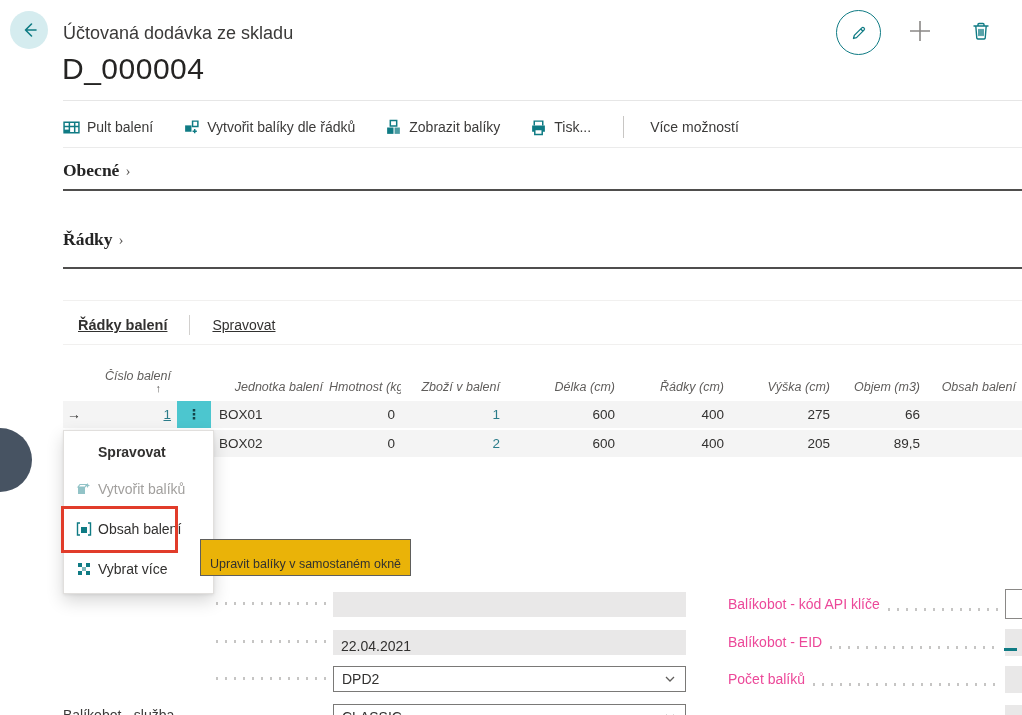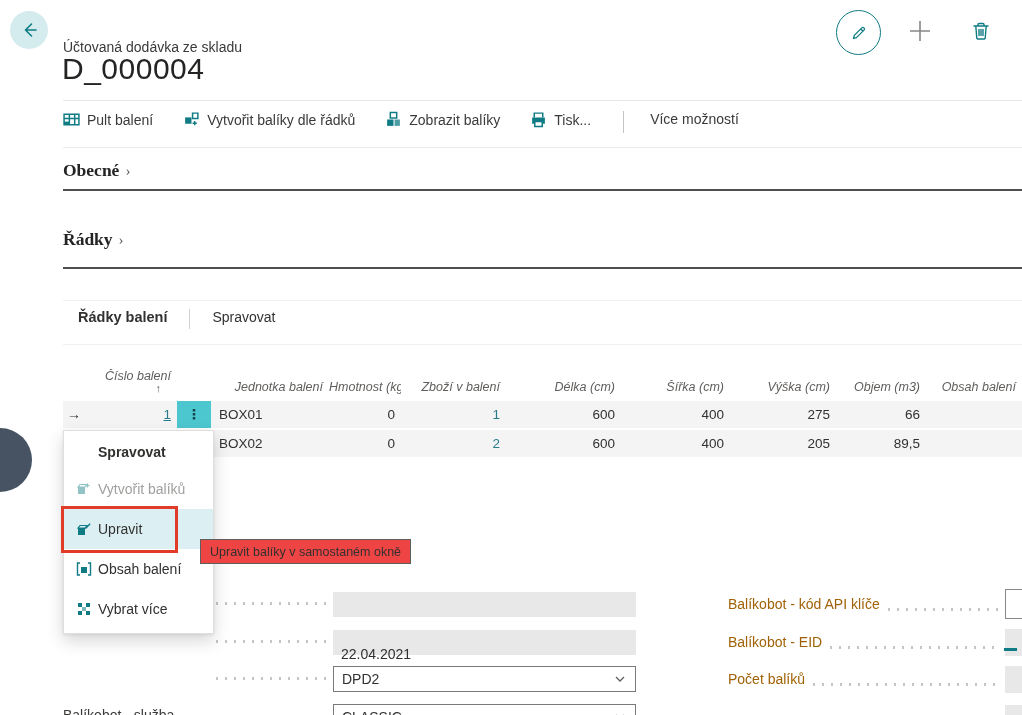--- a/index.html
+++ b/index.html
@@ -6,42 +6,42 @@
   body{
     width:1022px;height:715px;overflow:hidden;position:relative;
     background:#ffffff;color:#323130;
     font-family:"Liberation Sans","DejaVu Sans",sans-serif;
     -webkit-font-smoothing:antialiased;
   }
   .abs{position:absolute;}
   
   .back-btn{left:10px;top:11px;width:38px;height:38px;border-radius:50%;
     background:#d5ecef;display:flex;align-items:center;justify-content:center;cursor:pointer;}
-  .caption{left:63px;top:23px;font-size:14px;color:#3b3a39;margin-top:16px;}
+  .caption{left:63px;top:23px;font-size:18px;color:#3b3a39;}
   .page-title{left:62px;top:52px;font-size:30px;font-weight:300;color:#252423;letter-spacing:.5px;}
   .action-pencil{left:836px;top:10px;width:43px;height:43px;border-radius:50%;
     border:1.5px solid #0f7b84;display:flex;align-items:center;justify-content:center;cursor:pointer;background:#fff;}
   .action-plus{left:906px;top:17px;width:28px;height:28px;display:flex;align-items:center;justify-content:center;cursor:pointer;}
   .action-trash{left:968px;top:18px;width:26px;height:26px;display:flex;align-items:center;justify-content:center;cursor:pointer;}
   .hr1{left:63px;top:100px;width:959px;height:1px;background:#e6e6e6;}
   
-  .toolbar{left:63px;top:111px;height:32px;display:flex;align-items:flex-start;}
+  .toolbar{left:63px;top:111px;height:32px;display:flex;align-items:center;}
   .tb-item{display:flex;align-items:center;gap:7px;margin-right:30px;cursor:pointer;
     font-size:14px;color:#3b3a39;white-space:nowrap;}
   .tb-item .tb-icon{display:flex;align-items:center;}
   .tb-divider{width:1px;height:22px;background:#c8c6c4;margin:0 26px 0 2px;}
   .tb-more{font-size:14px;color:#3b3a39;cursor:pointer;}
   .hr2{left:63px;top:147px;width:959px;height:1px;background:#ebebeb;}
   
   .section{left:63px;font-size:17.5px;font-weight:700;color:#242424;display:flex;align-items:center;gap:6px;cursor:pointer;font-family:Liberation Serif, serif;}
   .section .chev{font-size:15px;color:#605e5c;font-weight:400;transform:translateY(1px);}
   .section-line{left:63px;width:959px;height:2px;background:#4f4e4d;}
   
   .card-topline{left:63px;top:300px;width:959px;height:1px;background:#f1f0ef;}
-  .card-tabs{left:78px;top:309px;height:32px;display:flex;align-items:flex-start;}
+  .card-tabs{left:78px;top:309px;height:32px;display:flex;align-items:center;text-decoration:underline;}
   .tab-active{font-size:14.5px;font-weight:700;color:#323130;cursor:pointer;}
   .tab-divider{width:1px;height:20px;background:#d2d0ce;margin:0 22px;}
   .tab-plain{font-size:14px;color:#323130;cursor:pointer;}
   .card-underline{left:63px;top:344px;width:959px;height:1px;background:#f1f0ef;}
   .grid{display:grid;grid-template-columns:22px 92px 34px 118px 72px 105px 115px 109px 106px 90px minmax(0,1fr);}
   .grid-header{left:63px;top:352px;width:959px;height:48px;align-items:end;
     font-size:12.5px;color:#605e5c;font-style:italic;}
   .gh-cell{padding:0 6px 6px 0;white-space:nowrap;overflow:hidden;}
   .gh-right{text-align:right;}
   .gh-left{text-align:right;padding-left:8px;}
@@ -62,29 +62,29 @@
     box-shadow:0 7px 16px rgba(0,0,0,.16),0 1px 3px rgba(0,0,0,.08);z-index:40;padding-bottom:4px;}
   .menu-header{padding:13px 0 9px 34px;font-size:14px;font-weight:700;color:#323130;}
   .menu-item{height:40px;display:flex;align-items:center;cursor:pointer;position:relative;}
   .menu-item .mi-icon{width:16px;height:16px;margin:0 6px 0 12px;display:flex;align-items:center;justify-content:center;}
   .menu-item .mi-label{font-size:14px;color:#323130;white-space:nowrap;}
   .menu-item.disabled .mi-label{color:#a19f9d;}
   .menu-item.disabled .mi-icon{opacity:.45;}
   .menu-item.highlight{background:#dcf0f3;}
   .red-annotation{left:61px;top:506px;width:111px;height:41px;border:3px solid #e13c2a;z-index:45;pointer-events:none;}
   
-  .tooltip{left:200px;top:539px;background:#ef4444;border:1px solid #5f5e5c;padding:5px 9px 4px 9px;
+  .tooltip{left:200px;top:539px;background:#eab308;border:1px solid #5f5e5c;padding:17px 9px 4px 9px;
     font-size:12.5px;color:#323130;z-index:60;white-space:nowrap;}
   
   .leader{height:3px;background-image:repeating-linear-gradient(to right,#c6c5c4 0 2px,transparent 2px 9px);}
   .ld-abs{width:114px;}
-  .fld{left:333px;width:303px;height:25px;font-size:14px;line-height:25px;padding:12px 8px;box-sizing:border-box;color:#323130;}
+  .fld{left:333px;width:353px;height:25px;font-size:14px;line-height:25px;padding:4px 8px;box-sizing:border-box;color:#323130;}
   .fld-gray{background:#e9e8e8;}
   .fld-combo{background:#fff;border:1px solid #7a7977;height:26px;line-height:24px;display:flex;align-items:center;justify-content:space-between;cursor:pointer;}
-  .rlabel-row{left:728px;width:272px;height:28px;display:flex;align-items:center;font-size:14px;color:#a16207;}
+  .rlabel-row{left:728px;width:272px;height:28px;display:flex;align-items:center;font-size:14px;color:#ec4899;}
   .rlabel-row .leader{flex:1;margin:10px 2px 0 8px;}
   .rfld{left:1005px;width:40px;box-sizing:border-box;}
   .rfld-white{height:30px;background:#fff;border:1px solid #8a8886;}
   .rfld-gray{background:#e9e8e8;}
   .teal-dash{left:1004px;top:648px;width:13px;height:2.5px;background:#0f7b84;z-index:5;}
   .clipped-label{left:63px;top:707px;font-size:14px;color:#3b3a39;}
   svg{display:block;}
 </style>
 </head>
 <body>
@@ -188,21 +188,21 @@
 <div class="abs card-underline"></div>
 
 <div class="abs grid grid-header" id="grid-header">
     <div class="gh-cell "></div>
     <div class="gh-cell gh-right"><span>Číslo balení</span><span class="gh-sort">↑</span></div>
     <div class="gh-cell "></div>
     <div class="gh-cell gh-left"><span>Jednotka balení</span></div>
     <div class="gh-cell gh-right"><span>Hmotnost (kg)</span></div>
     <div class="gh-cell gh-right"><span>Zboží v balení</span></div>
     <div class="gh-cell gh-right"><span>Délka (cm)</span></div>
-    <div class="gh-cell gh-right"><span>Šířka (cm)</span></div>
+    <div class="gh-cell gh-right"><span>Řádky (cm)</span></div>
     <div class="gh-cell gh-right"><span>Výška (cm)</span></div>
     <div class="gh-cell gh-right"><span>Objem (m3)</span></div>
     <div class="gh-cell gh-right"><span>Obsah balení</span></div>
   </div>
 <div id="grid-rows">
     <div class="abs grid grid-row" style="top: 401px;">
       <div class="gr-cell gr-arrow">→</div>
       <div class="gr-cell gr-right cell-link-u">1</div>
       <div class="gr-cell ell-cell">⋮</div>
       <div class="gr-cell gr-left">BOX01</div>
@@ -280,30 +280,20 @@
     <div class="menu-item disabled">
       <span class="mi-icon">
         <svg width="16" height="16" viewBox="0 0 16 16">
           <path d="M2 6h7v7H2z" fill="#0f7b84"></path>
           <path d="M2 6l2-2.5h7L9 6z" fill="none" stroke="#0f7b84" stroke-width="1.2"></path>
           <path d="M11.5 2l.8 1.7 1.7.8-1.7.8-.8 1.7-.8-1.7L9 4.5l1.7-.8z" fill="#0f7b84"></path>
         </svg>
       </span>
       <span class="mi-label">Vytvořit balíků</span>
     </div>
-    <div class="menu-item highlight">
-      <span class="mi-icon">
-        <svg width="16" height="16" viewBox="0 0 16 16">
-          <path d="M2 7h7v7H2z" fill="#0f7b84"></path>
-          <path d="M2 7l2-2.5h7L9 7z" fill="none" stroke="#0f7b84" stroke-width="1.2"></path>
-          <path d="M9.5 6.5L13.7 2.3l1 1L10.5 7.5l-1.6.6z" fill="#0f7b84"></path>
-        </svg>
-      </span>
-      <span class="mi-label">Upravit</span>
-    </div>
     <div class="menu-item">
       <span class="mi-icon">
         <svg width="16" height="16" viewBox="0 0 16 16">
           <path d="M4 2H1.5v12H4 M12 2h2.5v12H12" stroke="#0f7b84" stroke-width="1.4" fill="none"></path>
           <path d="M5 6h6v6H5z" fill="#0f7b84"></path>
         </svg>
       </span>
       <span class="mi-label">Obsah balení</span>
     </div>
     <div class="menu-item">

